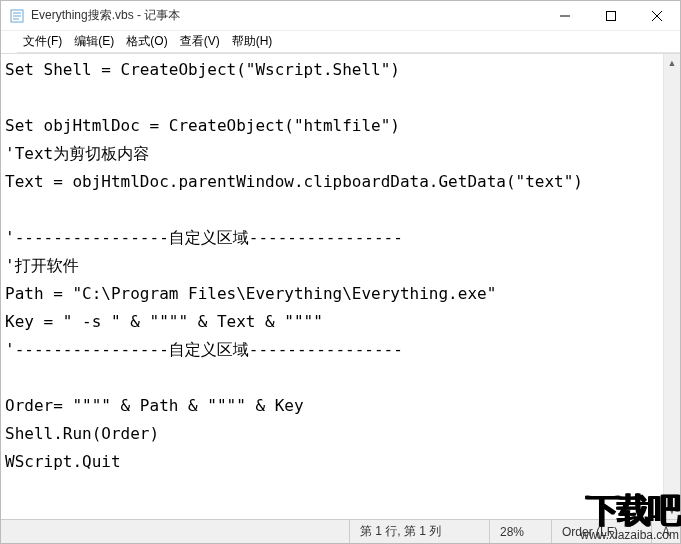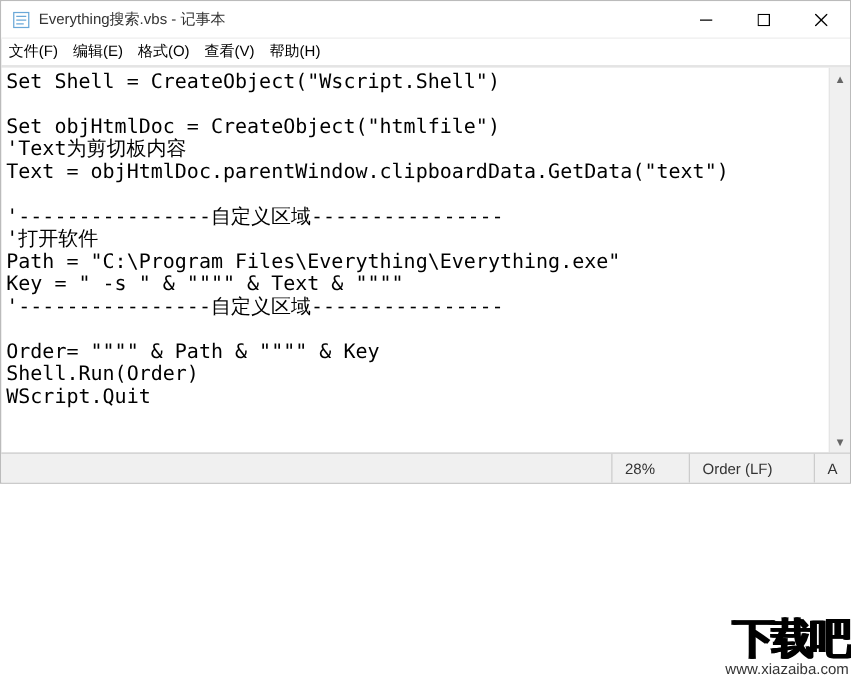--- a/index.html
+++ b/index.html
@@ -7,21 +7,21 @@
     font-family: "Microsoft YaHei", "Segoe UI", Tahoma, sans-serif;
     font-size: 12px;
     background: #fff;
     width: 681px;
     height: 544px;
     overflow: hidden;
     position: relative;
   }
   .window {
     width: 681px;
-    height: 387px;
+    height: 544px;
     border: 1px solid #bbb;
     display: flex;
     flex-direction: column;
     background: #fff;
   }
   .titlebar {
     height: 30px;
     background: #fff;
     display: flex;
     align-items: center;
@@ -54,32 +54,33 @@
   }
   .menubar {
     height: 22px;
     display: flex;
     align-items: center;
     padding: 0 6px;
     gap: 12px;
     font-size: 12px;
     color: #000;
     border-bottom: 1px solid #e5e5e5;
+    margin-left: 16px;
   }
   .content-wrap {
     flex: 1;
     display: flex;
     overflow: hidden;
     border-top: 1px solid #ddd;
   }
   .editor {
     flex: 1;
     font-family: "Microsoft YaHei", Consolas, monospace;
     font-size: 16px;
-    line-height: 18px;
+    line-height: 28px;
     padding: 2px 4px;
     white-space: pre-wrap;
     word-break: break-all;
     color: #000;
     overflow: hidden;
   }
   .scrollbar {
     width: 17px;
     background: #f0f0f0;
     border-left: 1px solid #e5e5e5;
@@ -192,20 +193,21 @@
 <span>Shell.Run(Order)</span>
 <span>WScript.Quit</span></div>
     <div class="scrollbar">
       <div class="sb-btn">▲</div>
       <div class="sb-btn">▼</div>
     </div>
   </div>
 
   <div class="statusbar">
     <div class="sb-spacer"></div>
+    <div class="sb-cell" style="min-width:140px">第 1 行, 第 1 列</div>
     <div class="sb-cell" style="min-width:62px">28%</div>
     <div class="sb-cell" style="min-width:100px">Order (LF)</div>
     <div class="sb-cell" style="min-width:20px">A</div>
   </div>
 </div>
 
 <div class="watermark">
   <div class="big">下载吧</div>
   <div class="url">www.xiazaiba.com</div>
 </div>

